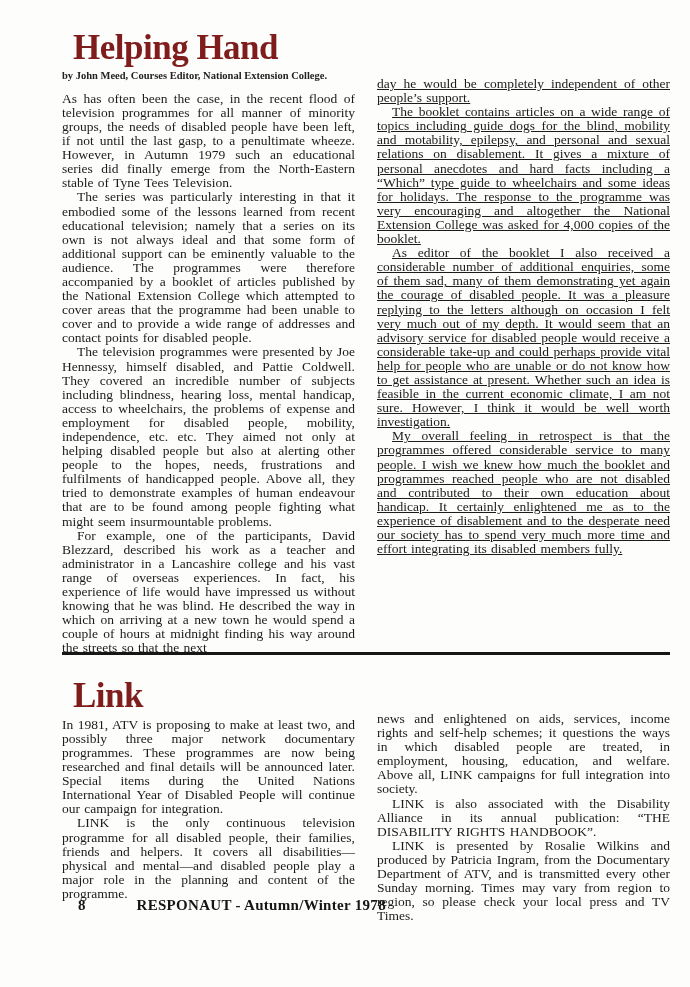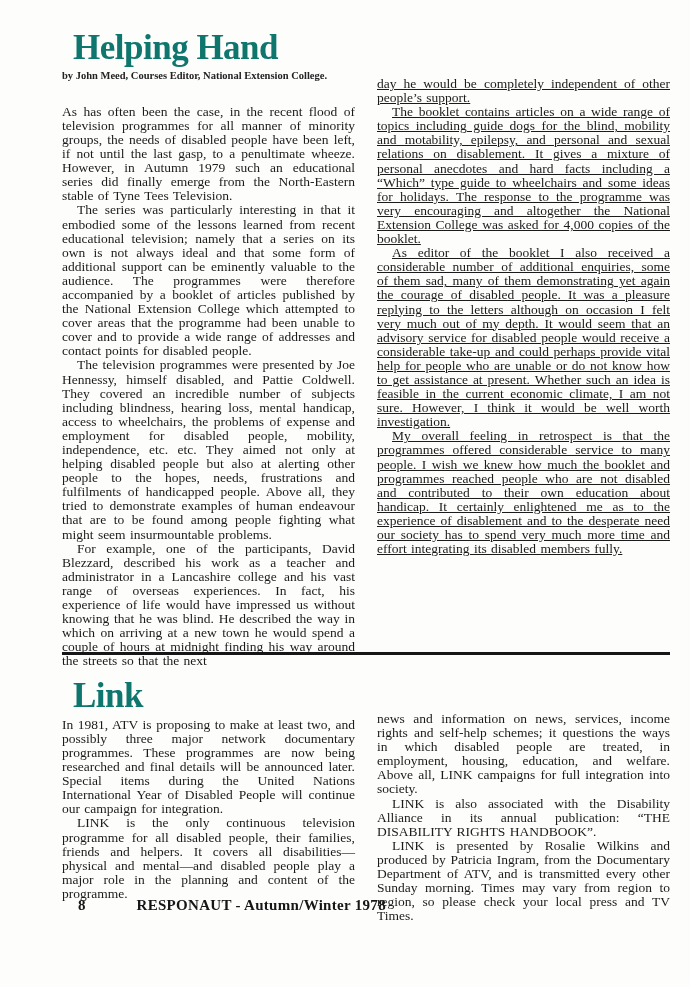--- a/index.html
+++ b/index.html
@@ -26,24 +26,24 @@
   .col { width:293px; }
   .col-right-hh { padding-top:47px;text-decoration:underline; }
   .col-right-link { padding-top:34px; }
   h1.article-title {
     margin:0 0 3px 0;
     padding-left:11px;
     font-size:35px;
     line-height:1.05;
     font-weight:700;
     letter-spacing:-0.5px;
-    color:#0f766e;
+    color:#7f1d1d;
   }
   .byline {
-    margin:0 0 24px 0;
+    margin:0 0 11px 0;
     font-size:10.5px;
     font-weight:700;
     color:#222;
   }
   .para {
     margin:0;
     font-size:13.5px;
     line-height:14.1px;
     text-align:justify;
     word-spacing:1px;
@@ -91,21 +91,21 @@
 
   <div class="rule"></div>
 
   <section class="article article-link">
     <div class="col col-left">
       <h1 class="article-title">Link</h1>
       <p class="para">In 1981, ATV is proposing to make at least two, and possibly three major network documentary programmes. These programmes are now being researched and final details will be announced later. Special items during the United Nations International Year of Disabled People will continue our campaign for integration.</p>
       <p class="para indent">LINK is the only continuous television programme for all disabled people, their families, friends and helpers. It covers all disabilities—physical and mental—and disabled people play a major role in the planning and content of the programme.</p>
     </div>
     <div class="col col-right-link">
-      <p class="para">news and information on news, services, income rights and self-help schemes; it questions the ways in which disabled people are treated, in employment, housing, education, and welfare. Above all, LINK campaigns for full integration into society.</p>
+      <p class="para">news and enlightened on aids, services, income rights and self-help schemes; it questions the ways in which disabled people are treated, in employment, housing, education, and welfare. Above all, LINK campaigns for full integration into society.</p>
       <p class="para indent">LINK is also associated with the Disability Alliance in its annual publication: “THE DISABILITY RIGHTS HANDBOOK”.</p>
       <p class="para indent">LINK is presented by Rosalie Wilkins and produced by Patricia Ingram, from the Documentary Department of ATV, and is transmitted every other Sunday morning. Times may vary from region to region, so please check your local press and TV Times.</p>
     </div>
   </section>
 
   <div class="page-footer">
     <span class="page-num">8</span>
     <span class="journal">RESPONAUT - Autumn/Winter 1978</span>
   </div>
 

